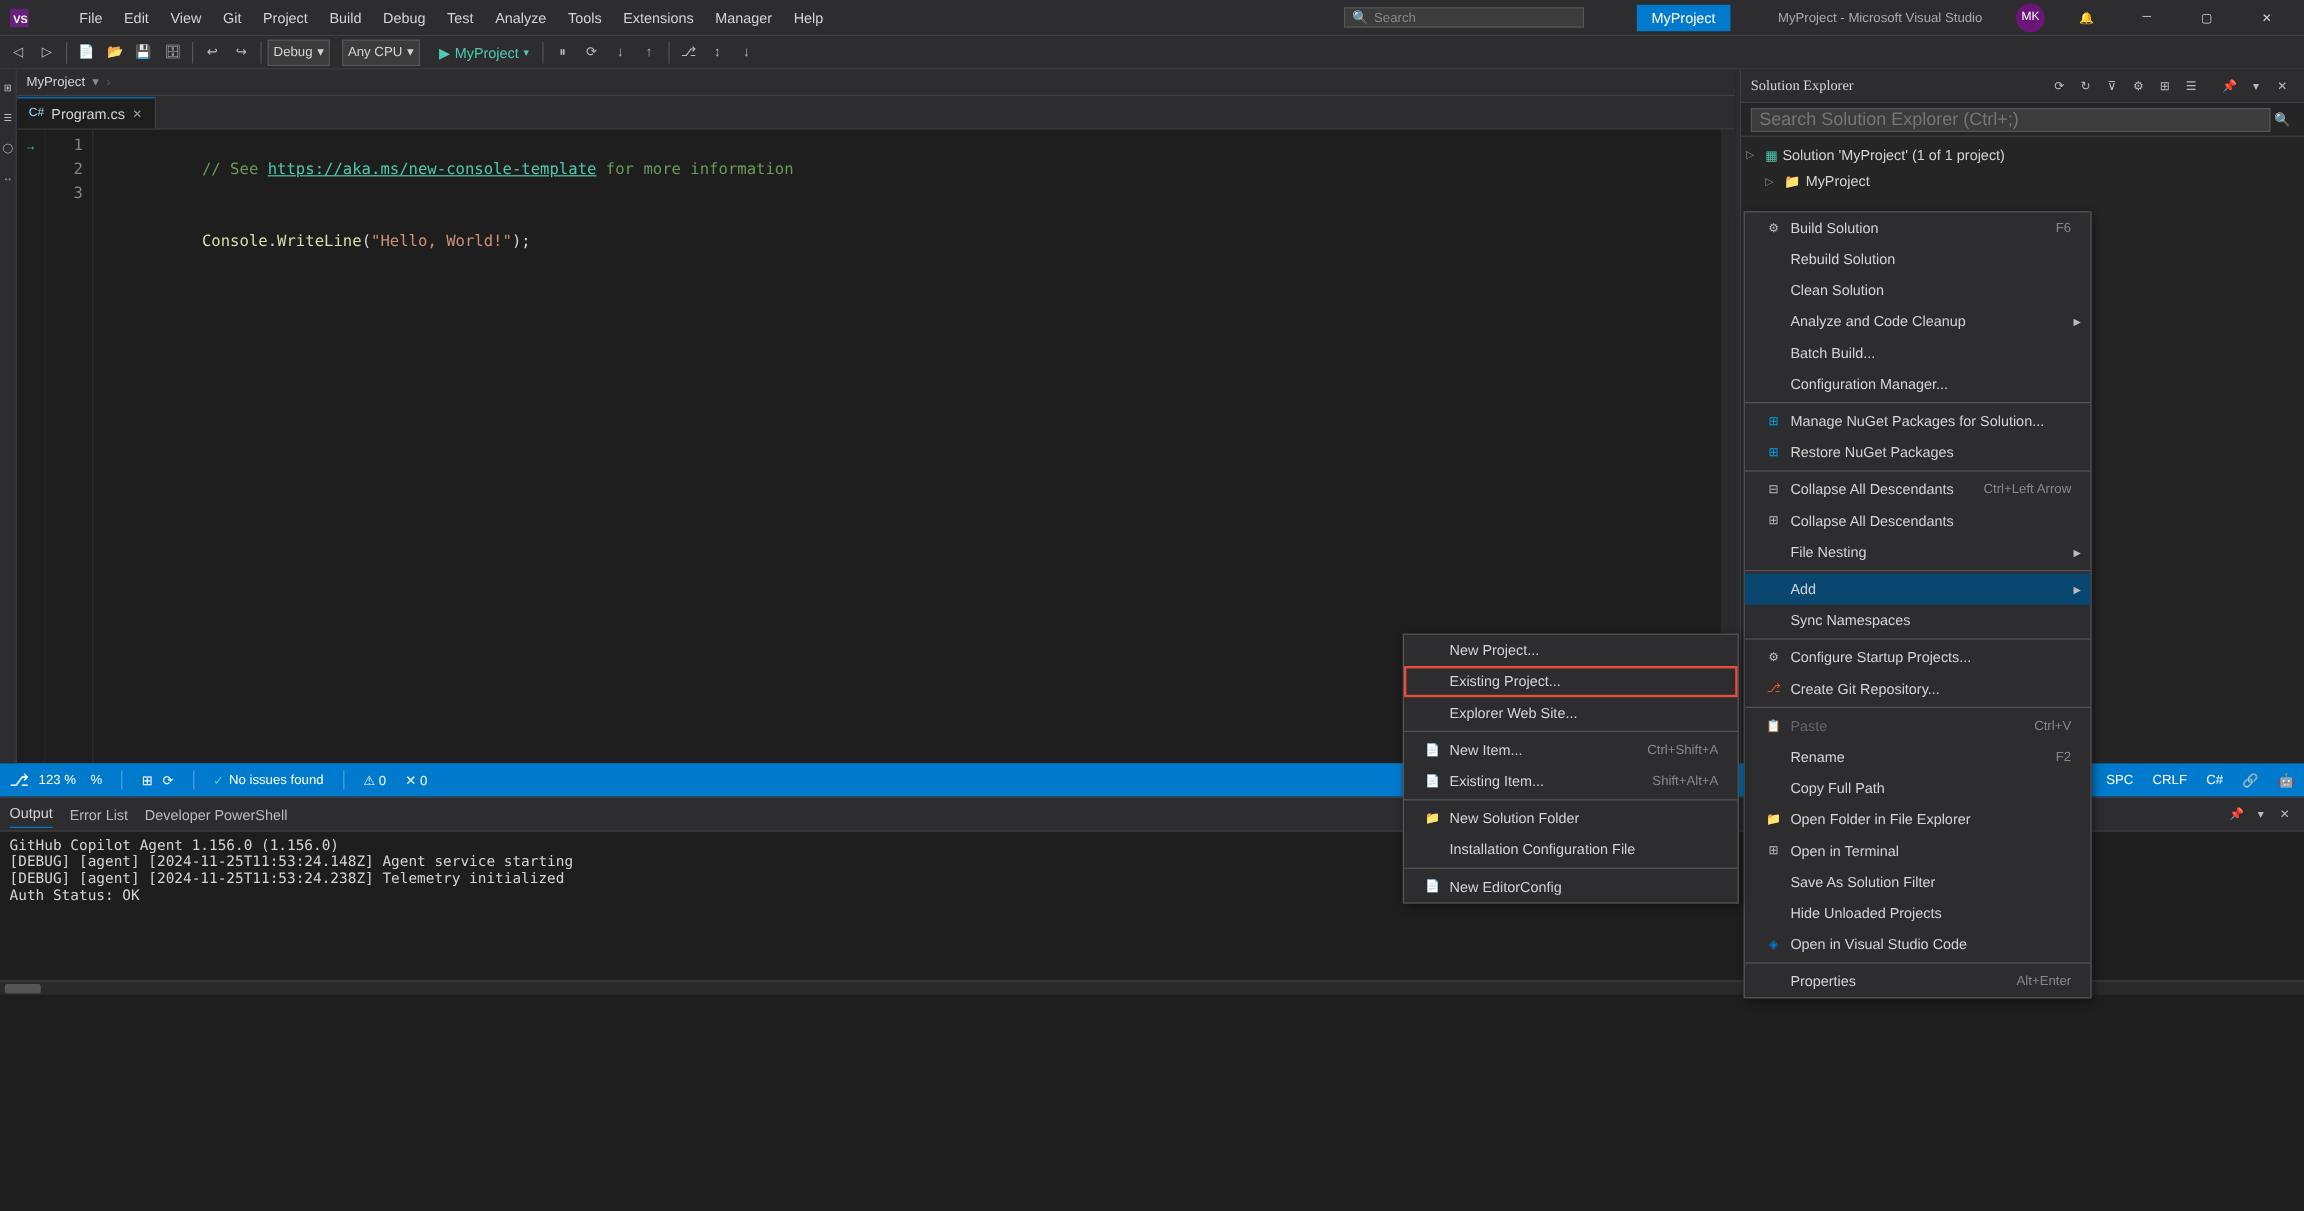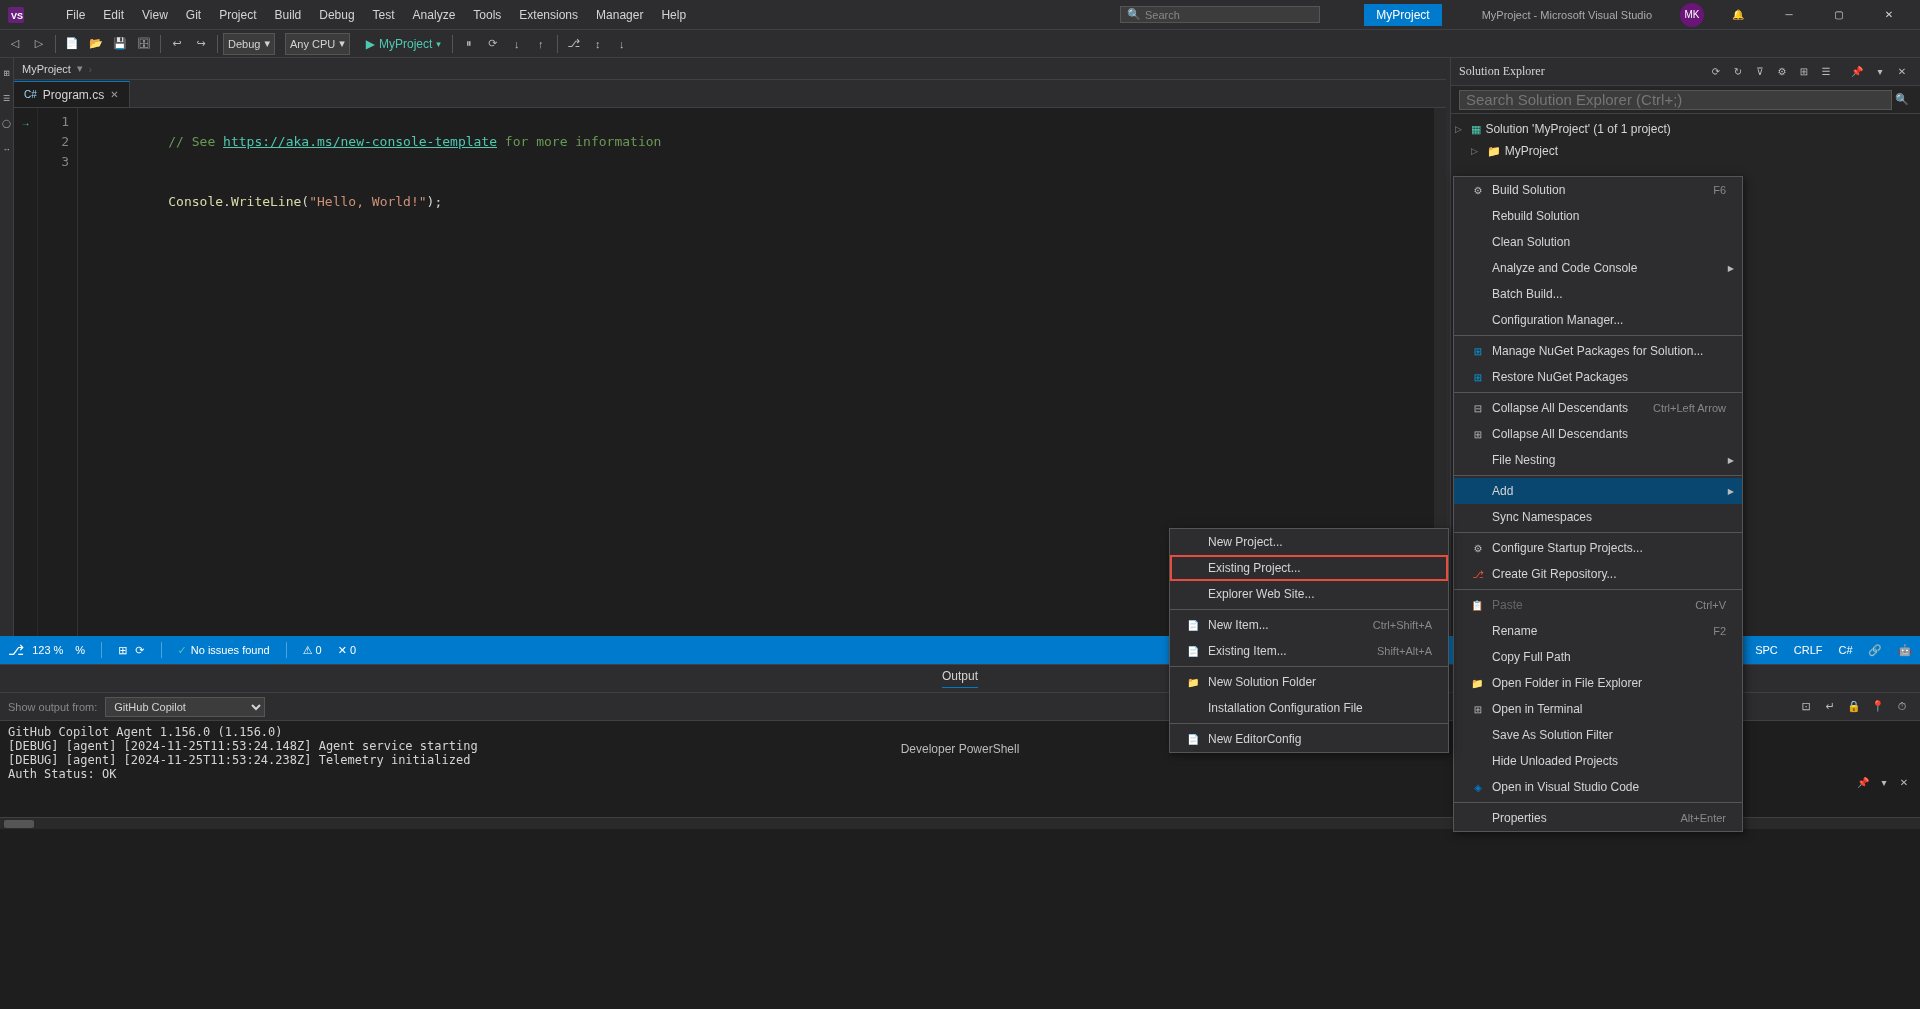--- a/index.html
+++ b/index.html
@@ -273,21 +273,20 @@
       flex-direction: column;
     }
     .output-tabs {
       height: 28px;
       background: #2d2d30;
       display: flex;
       align-items: center;
       padding: 0 8px;
       gap: 14px;
       border-bottom: 1px solid #3f3f46;
-      flex-direction: column;
     }
     .output-tab {
       font-size: 12px;
       cursor: pointer;
       color: #bbb;
       padding: 4px 0;
     }
     .output-tab.active {
       color: #d4d4d4;
       border-bottom: 1px solid #007acc;
@@ -581,21 +580,21 @@
       <div class="ctx-item">
         <span class="ctx-icon"></span>
         <span>Rebuild Solution</span>
       </div>
       <div class="ctx-item">
         <span class="ctx-icon"></span>
         <span>Clean Solution</span>
       </div>
       <div class="ctx-item has-submenu">
         <span class="ctx-icon"></span>
-        <span>Analyze and Code Console</span>
+        <span>Analyze and Code Cleanup</span>
       </div>
       <div class="ctx-item">
         <span class="ctx-icon"></span>
         <span>Batch Build...</span>
       </div>
       <div class="ctx-item">
         <span class="ctx-icon"></span>
         <span>Configuration Manager...</span>
       </div>
       <div class="ctx-separator"></div>
@@ -761,33 +760,20 @@
     <span class="output-tab active">Output</span>
     <span class="output-tab">Error List</span>
     <span class="output-tab">Developer PowerShell</span>
     <div style="margin-left:auto;display:flex;gap:4px;align-items:center">
       <div style="width:16px;height:16px;display:flex;align-items:center;justify-content:center;cursor:pointer;color:#bbb;font-size:10px">📌</div>
       <div style="width:16px;height:16px;display:flex;align-items:center;justify-content:center;cursor:pointer;color:#bbb;font-size:10px">▾</div>
       <div style="width:16px;height:16px;display:flex;align-items:center;justify-content:center;cursor:pointer;color:#bbb;font-size:10px">✕</div>
     </div>
   </div>
 
-  <div class="output-toolbar">
-    <span style="font-size:11px;color:#888;margin-right:4px">Show output from:</span>
-    <select class="output-dropdown">
-      <option>GitHub Copilot</option>
-    </select>
-    <div style="flex:1"></div>
-
-    <div style="width:20px;height:20px;display:flex;align-items:center;justify-content:center;cursor:pointer;color:#bbb;font-size:11px">⊡</div>
-    <div style="width:20px;height:20px;display:flex;align-items:center;justify-content:center;cursor:pointer;color:#bbb;font-size:11px">↵</div>
-    <div style="width:20px;height:20px;display:flex;align-items:center;justify-content:center;cursor:pointer;color:#bbb;font-size:11px">🔒</div>
-    <div style="width:20px;height:20px;display:flex;align-items:center;justify-content:center;cursor:pointer;color:#bbb;font-size:11px">📍</div>
-    <div style="width:20px;height:20px;display:flex;align-items:center;justify-content:center;cursor:pointer;color:#bbb;font-size:11px">⏱</div>
-  </div>
 
   <div class="output-content">
     <div>GitHub Copilot Agent 1.156.0 (1.156.0)</div>
     <div>[DEBUG] [agent] [2024-11-25T11:53:24.148Z] Agent service starting</div>
     <div>[DEBUG] [agent] [2024-11-25T11:53:24.238Z] Telemetry initialized</div>
     <div>Auth Status: OK</div>
   </div>
 
   <div style="height:12px;background:#2a2a2a;display:flex;align-items:center;border-top:1px solid #3f3f46">
     <div style="width:30px;height:8px;background:#555;border-radius:2px;margin-left:4px"></div>

